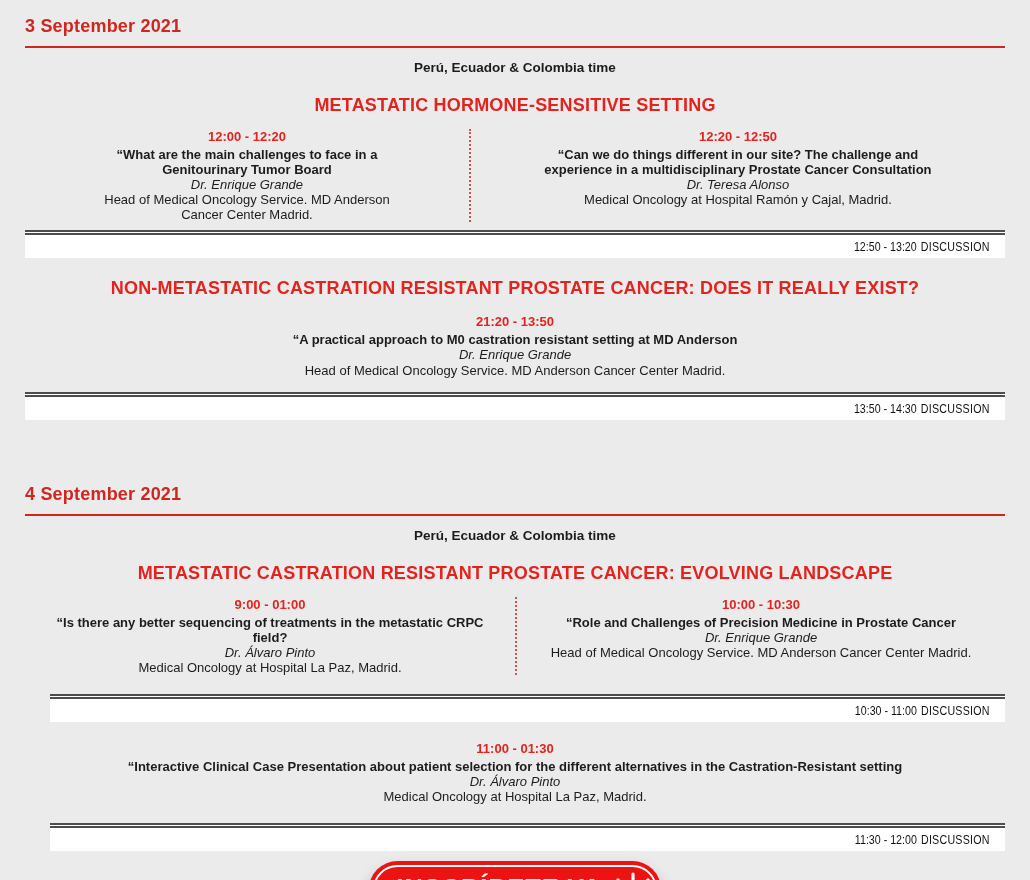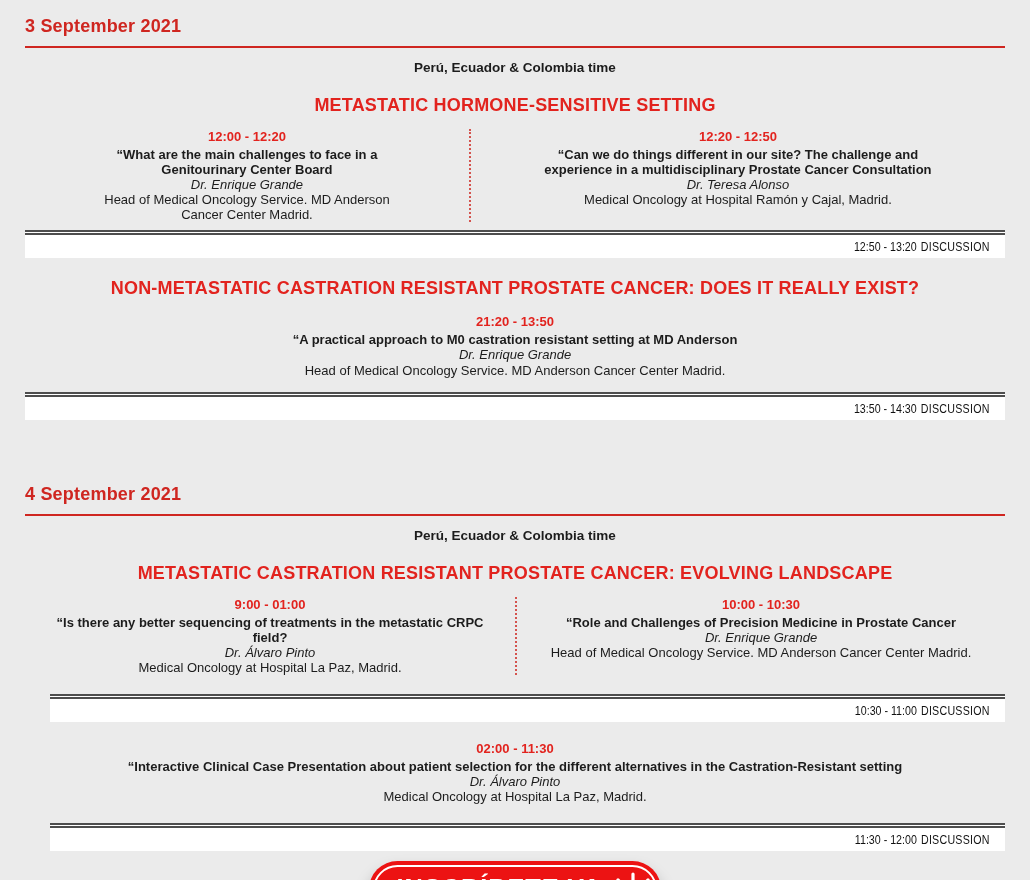--- a/index.html
+++ b/index.html
@@ -80,21 +80,21 @@
     <div class="date-heading">3 September 2021</div>
     <hr class="date-rule">
     <div class="timezone">Perú, Ecuador &amp; Colombia time</div>
 
     <div class="session-heading">METASTATIC HORMONE-SENSITIVE SETTING</div>
 
     <div class="columns split-45-55">
       <div class="col col-left talk">
         <div class="talk-time">12:00 - 12:20</div>
         <div class="talk-title">“What are the main challenges to face in a
-Genitourinary Center Board</div>
+Genitourinary Tumor Board</div>
         <div class="talk-speaker">Dr. Enrique Grande</div>
         <div class="talk-affil">Head of Medical Oncology Service. MD Anderson
 Cancer Center Madrid.</div>
       </div>
       <div class="col col-right talk">
         <div class="talk-time">12:20 - 12:50</div>
         <div class="talk-title">“Can we do things different in our site? The challenge and
 experience in a multidisciplinary Prostate Cancer Consultation</div>
         <div class="talk-speaker">Dr. Teresa Alonso</div>
         <div class="talk-affil">Medical Oncology at Hospital Ramón y Cajal, Madrid.</div>
@@ -145,21 +145,21 @@
       </div>
     </div>
 
     <div class="discussion-bar gap-c">
       <span class="condensed">
         <span>10:30 - 11:00</span><span class="disc-label">DISCUSSION</span>
       </span>
     </div>
 
     <div class="talk solo" style="margin-top:19px;">
-      <div class="talk-time">02:00 - 11:30</div>
+      <div class="talk-time">11:00 - 01:30</div>
       <div class="talk-title">“Interactive Clinical Case Presentation about patient selection for the different alternatives in the Castration-Resistant setting</div>
       <div class="talk-speaker">Dr. Álvaro Pinto</div>
       <div class="talk-affil">Medical Oncology at Hospital La Paz, Madrid.</div>
     </div>
 
     <div class="discussion-bar gap-c">
       <span class="condensed">
         <span>11:30 - 12:00</span><span class="disc-label">DISCUSSION</span>
       </span>
     </div>

